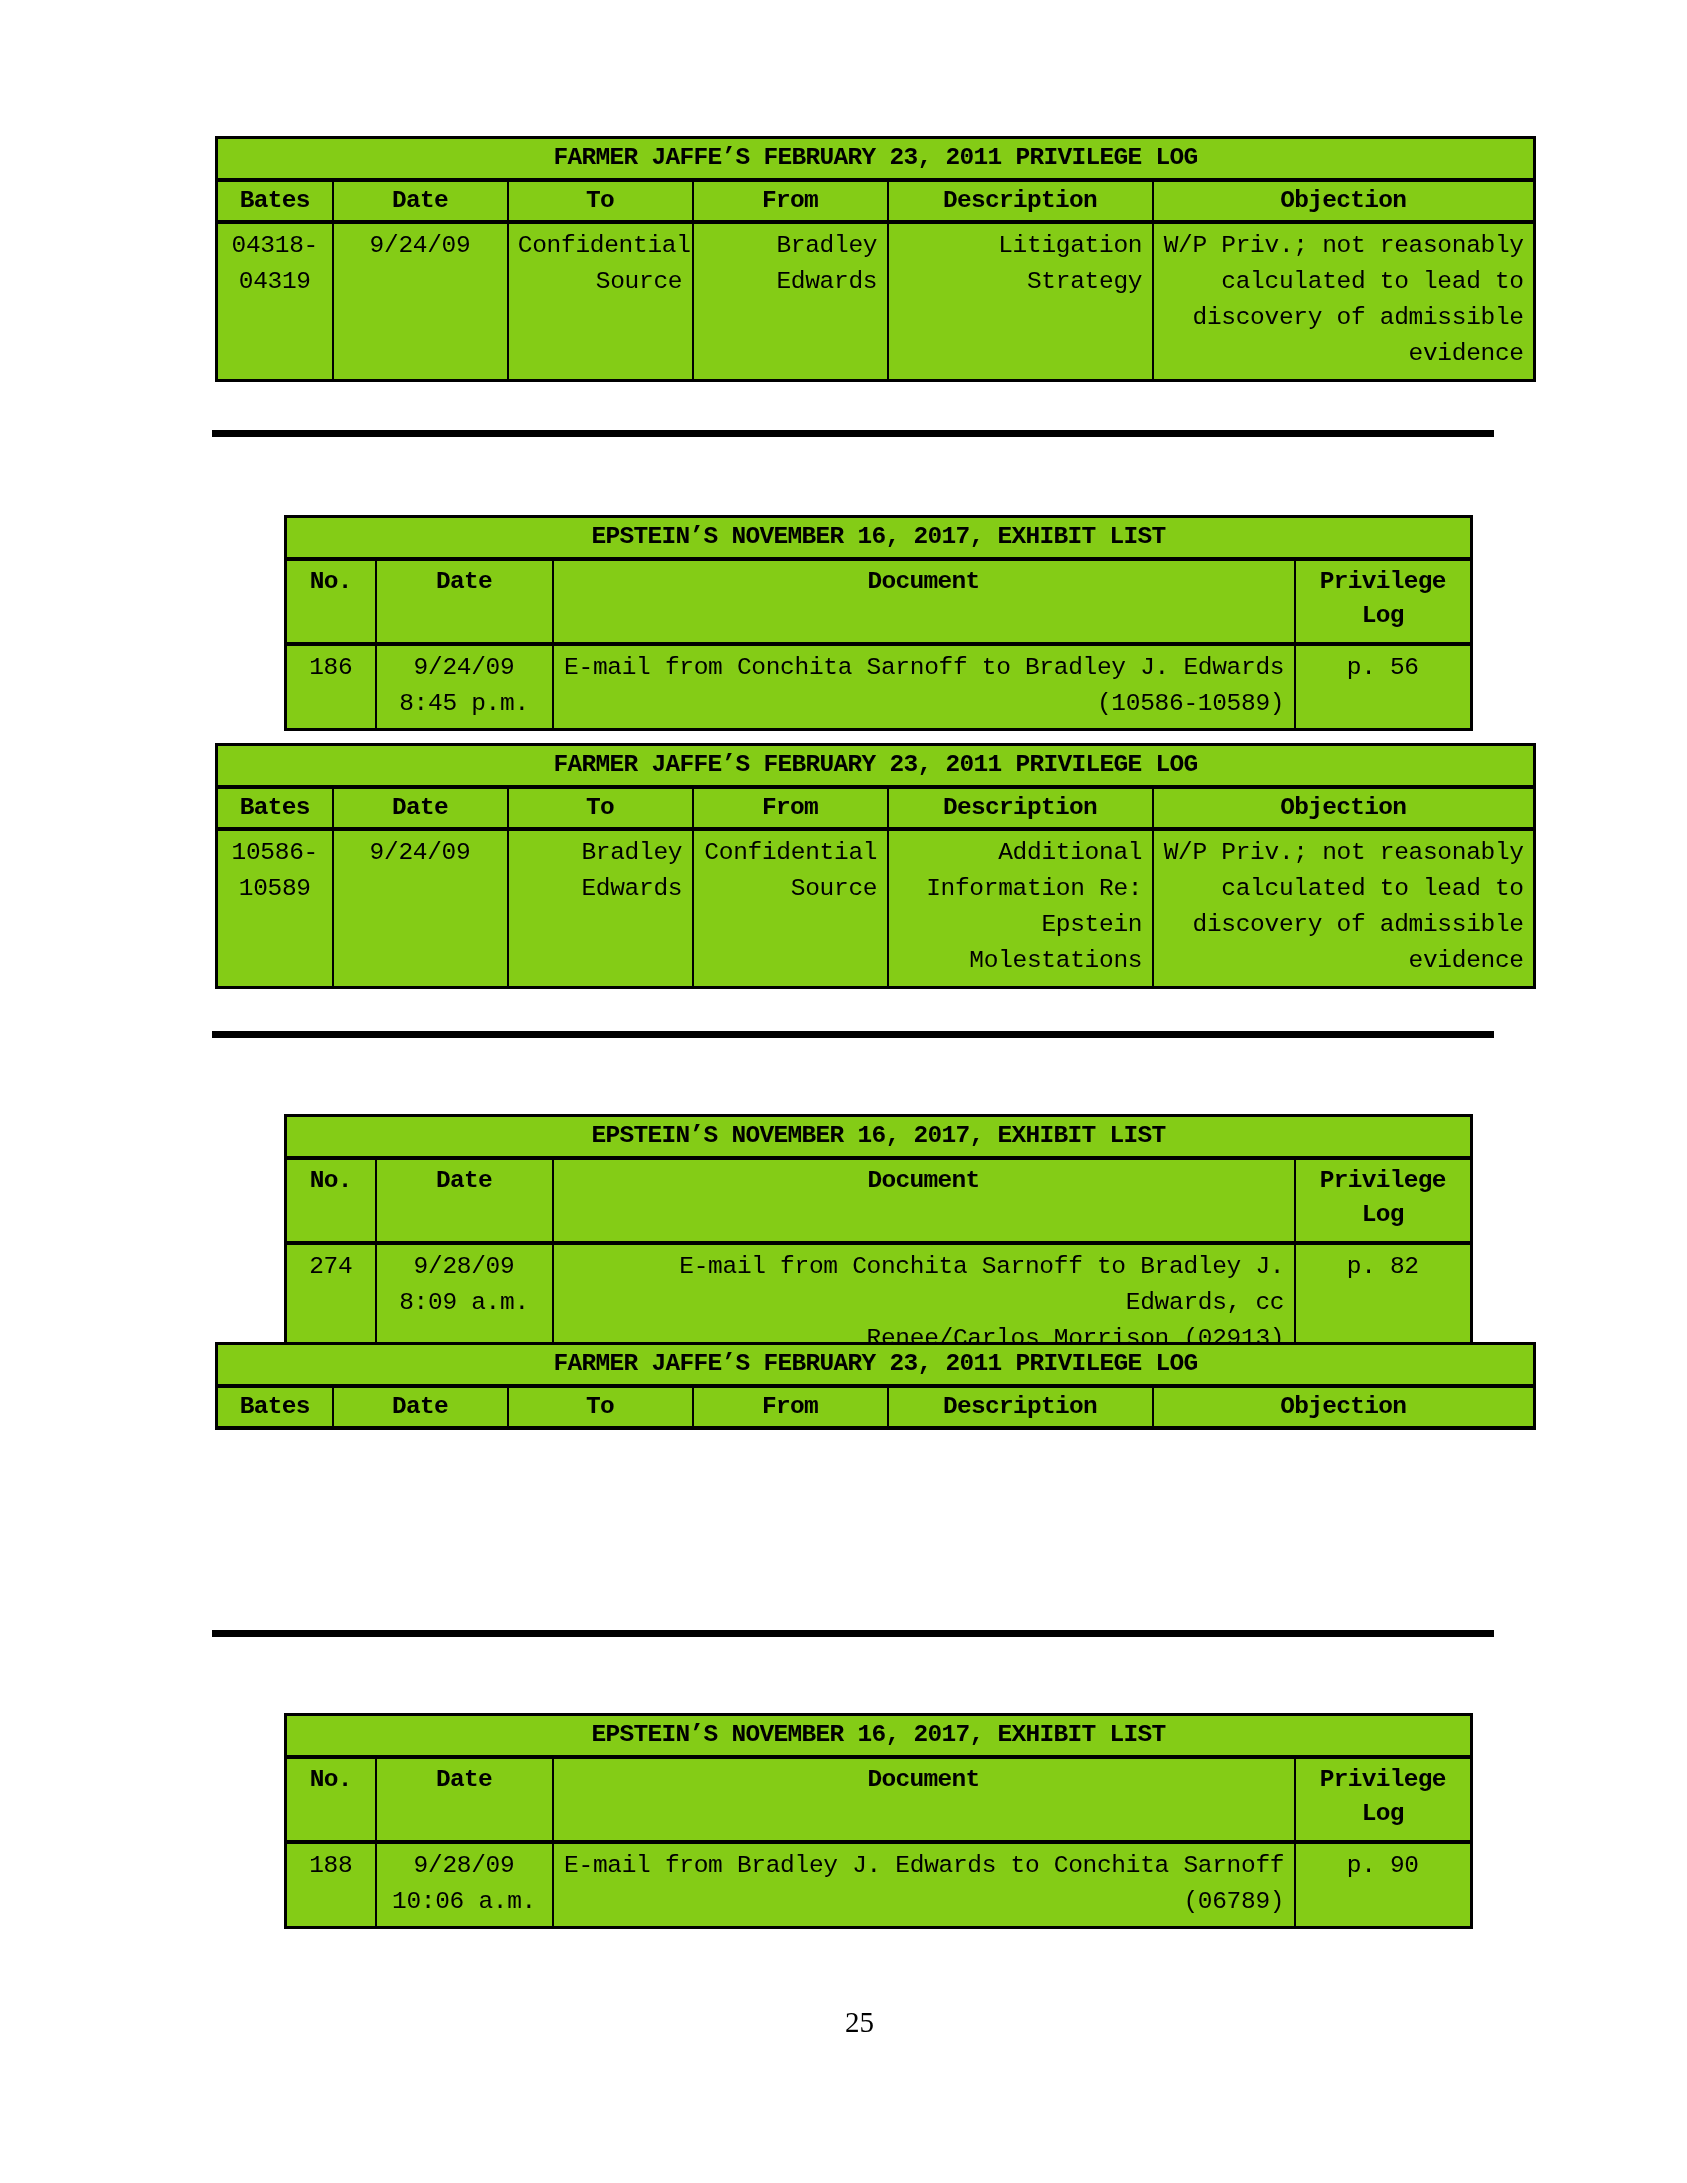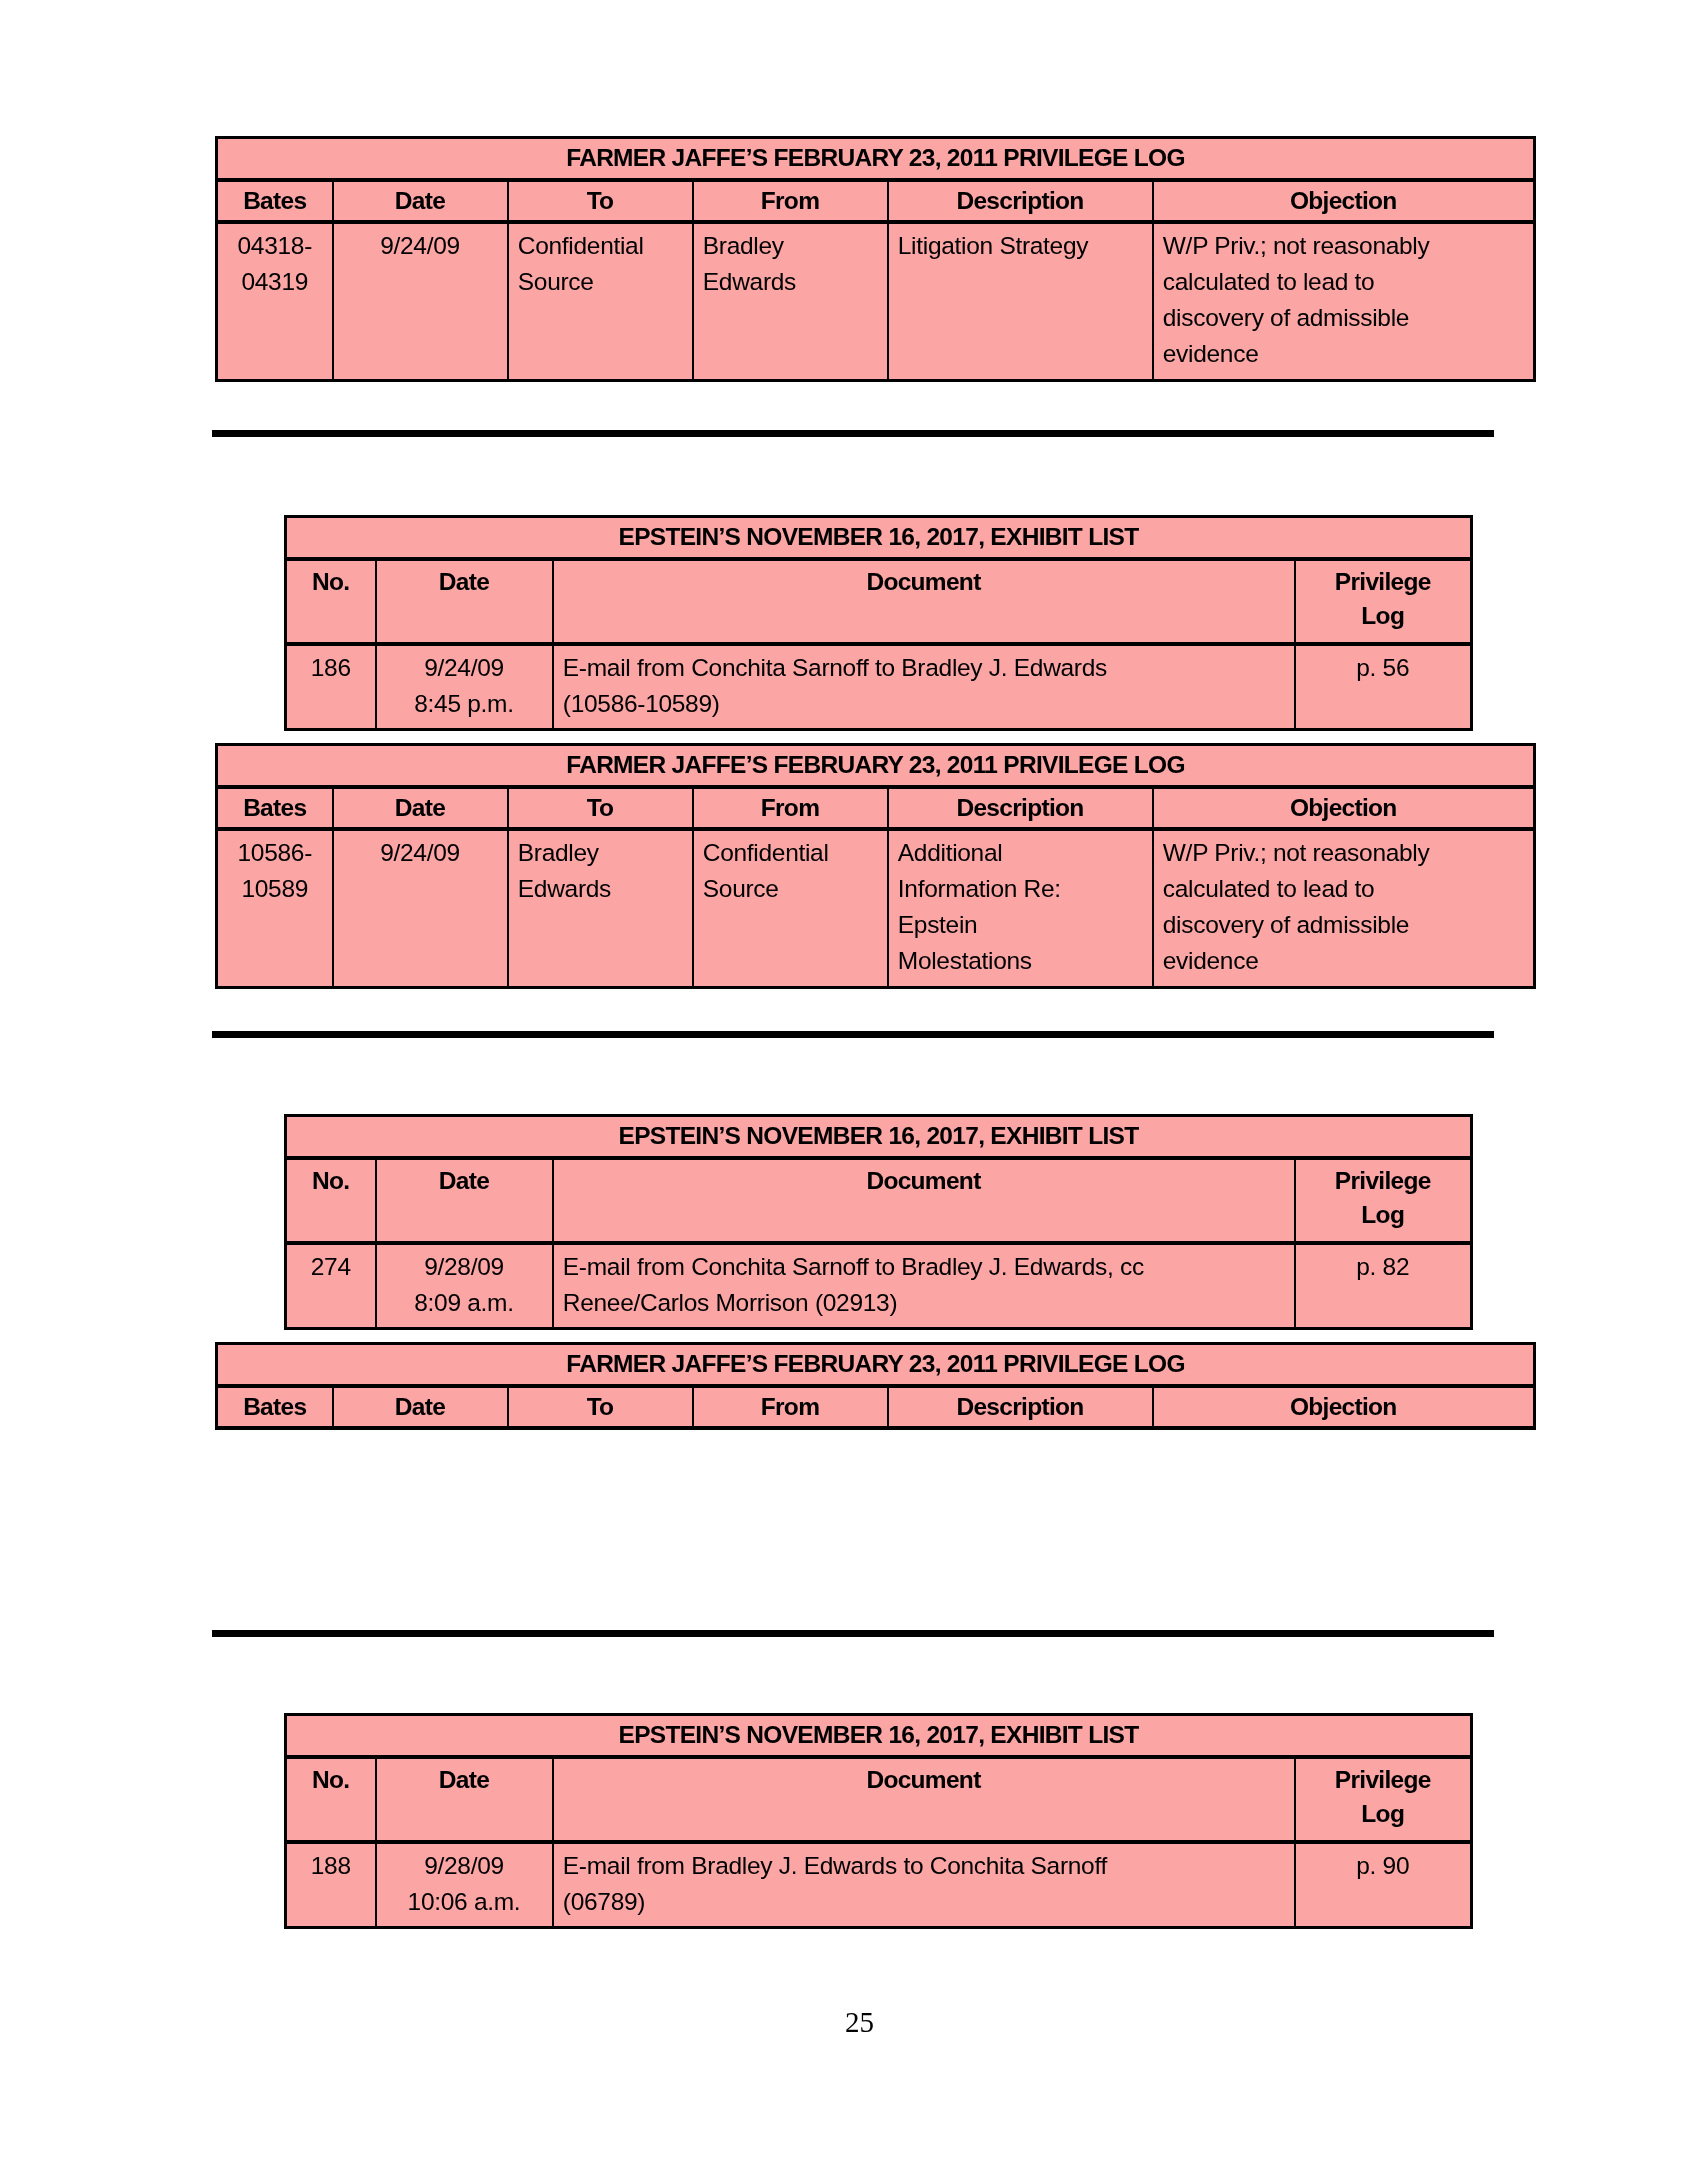--- a/index.html
+++ b/index.html
@@ -14,21 +14,22 @@
     background: #ffffff;
     color: #000000;
     font-family: "Liberation Sans", sans-serif;
     letter-spacing: -0.3px;
   }
   .abs { position: absolute; }
 
   table.doc-table {
     border-collapse: collapse;
     table-layout: fixed;
-    background: #fca5a5;
+    background: #84cc16;
+    font-family: Liberation Mono, monospace;
   }
   table.doc-table,
   table.doc-table td,
   table.doc-table th {
     border: 2px solid #000000;
   }
   table.doc-table {
     border-width: 3.3px;
   }
   td, th {
@@ -55,21 +56,21 @@
     letter-spacing: -0.7px;
     border-bottom: 4.6px solid #000000 !important;
     line-height: 30px;
     margin-left: 42px;
   }
   th.col-head.tall {
     line-height: 34px;
     height: 73px;
   }
   td.c { text-align: center; padding: 4px 2.6px; }
-  td.l { text-align: left; }
+  td.l { text-align: right; }
   .f-row td { height: 147px; }
   .e-row td { height: 74px; }
 
   .divider {
     background: #000000;
     height: 7.3px;
   }
   .page-number {
     width: 100%;
     text-align: center;

